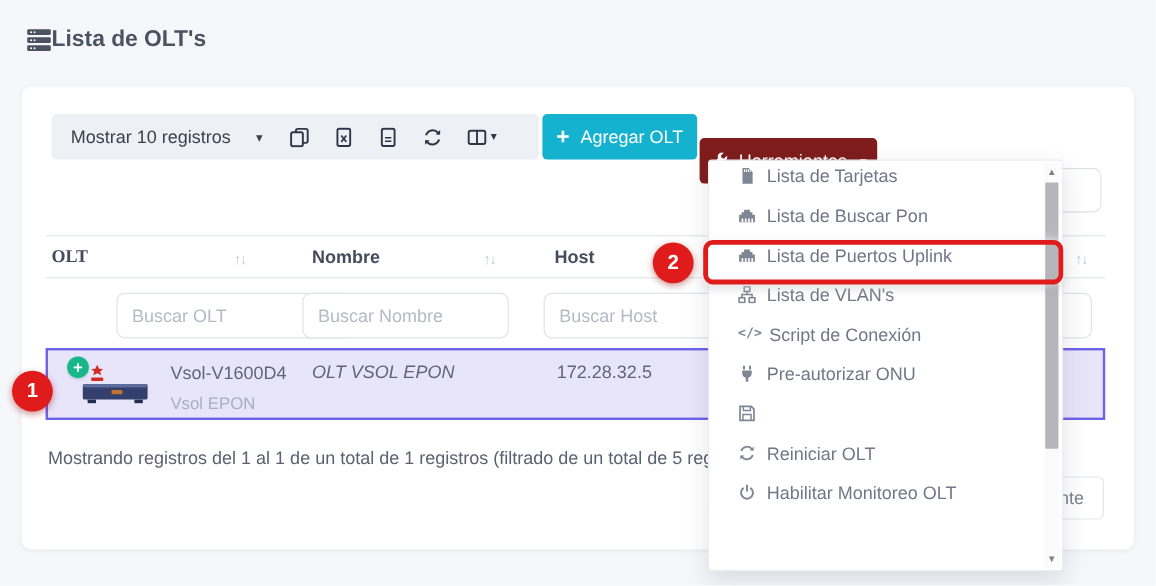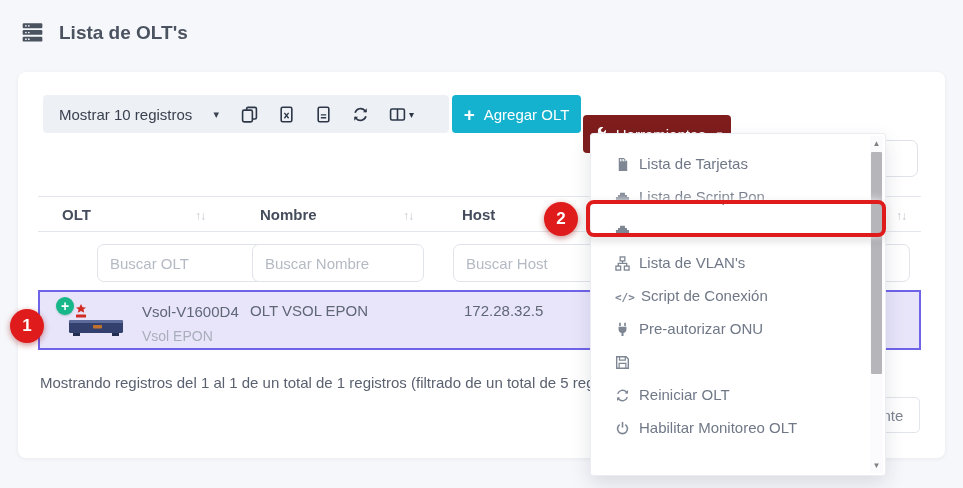--- a/index.html
+++ b/index.html
@@ -2,21 +2,21 @@
 <html><head>
 <meta charset="utf-8">
 <style>
   * { margin:0; padding:0; box-sizing:border-box; }
   html,body { width:963px; height:488px; overflow:hidden; }
   body { font-family:"Liberation Sans","DejaVu Sans",sans-serif; background:#f6f7fa; }
   .stage { position:relative; width:963px; height:488px; background:#f6f7fa; overflow:hidden; }
   .abs { position:absolute; }
 
   
-  .page-title { left:22px; top:22px; display:flex; align-items:flex-start; gap:16px;
+  .page-title { left:22px; top:22px; display:flex; align-items:flex-end; gap:0;
     font-size:19px; font-weight:700; color:#4b5360; }
   .page-title svg { width:21px; height:21px; }
 
   
   .card { left:18px; top:72px; width:927px; height:386px; background:#ffffff;
     border-radius:8px; box-shadow:0 1px 4px rgba(40,50,80,.07); z-index:1; }
 
   
   .toolbar-bar { left:43px; top:95px; width:406px; height:38px; background:#edf0f4;
     border-radius:4px; display:flex; align-items:center; padding:0 14px 0 16px; z-index:2; }
@@ -63,21 +63,21 @@
   
   .tfoot-text { left:40px; top:374px; font-size:15px; color:#5a6170; white-space:nowrap; z-index:2; }
   .btn-next { left:824px; top:397px; width:96px; height:36px; background:#fff; border:1px solid #e2e5ea;
     border-radius:5px; color:#7c8492; font-size:15px; display:flex; align-items:center; justify-content:center;
     cursor:pointer; z-index:2; }
 
   
   .dropdown { left:590px; top:133px; width:296px; height:343px; background:#fff;
     border:1px solid #ececf2; border-radius:3px; box-shadow:0 8px 20px rgba(30,40,70,.13);
     padding:5px 0; z-index:20; }
-  .menu-item { height:33px; display:flex; align-items:flex-end; gap:9px; padding:0 16px 0 24px;
+  .menu-item { height:33px; display:flex; align-items:flex-start; gap:9px; padding:0 16px 0 24px;
     font-size:15px; color:#707887; cursor:pointer; white-space:nowrap; }
   .menu-item svg { width:15px; height:15px; color:#7e8694; flex:none; }
   .ic-code { width:17px; text-align:center; font:700 11px "DejaVu Sans Mono",monospace; color:#7e8694; flex:none; }
   .sb-track { position:absolute; top:2px; right:2px; bottom:2px; width:13px; background:#fbfbfd; }
   .sb-arrow { position:absolute; left:0; width:13px; height:13px; display:flex; align-items:center;
     justify-content:center; font-size:8px; color:#7f7f86; cursor:pointer; }
   .sb-up { top:1px; } .sb-down { bottom:1px; }
   .sb-thumb { position:absolute; left:1px; top:16px; width:11px; height:222px; background:#b5b5ba;
     border-radius:1px; cursor:pointer; }
 
@@ -166,21 +166,21 @@
     <svg viewBox="0 0 16 16">
       <path fill="#ffffff" d="M15 4.3a4.2 4.2 0 0 1-5.6 4L5 12.7A2 2 0 1 1 2.2 9.9L6.6 5.5a4.2 4.2 0 0 1 4-5.6c.5 0 1 .1 1.4.3L9.4 2.8l.6 2.1 2.1.6 2.6-2.6c.2.4.3.9.3 1.4z"></path>
     </svg>
     <span>Herramientas</span>
     <span class="caret">▾</span>
   </div>
 
   <input class="abs search-top" value="" style="">
 
   <div class="abs thead-border"></div>
-  <div class="abs th" style="left:62px; top:206px;">OLT</div>
+  <div class="abs th" style="left:43px; top:206px;font-family:Liberation Serif, serif;">OLT</div>
   <div class="abs sort" style="left:195px; top:209px;">↑↓</div>
   <div class="abs th" style="left:260px; top:206px;">Nombre</div>
   <div class="abs sort" style="left:403px; top:209px;">↑↓</div>
   <div class="abs th" style="left:462px; top:206px;">Host</div>
   <div class="abs sort" style="left:896px; top:209px;">↑↓</div>
 
   <input class="abs flt" style="left: 49px; width: 196px; margin-left: 48px;" placeholder="Buscar OLT">
   <input class="abs flt" style="left: 252px; width: 172px;" placeholder="Buscar Nombre">
   <input class="abs flt" style="left: 453px; width: 193px;" placeholder="Buscar Host">
   <input class="abs flt" style="left: 755px; width: 155px;">
@@ -191,21 +191,21 @@
       <path d="M14 4l1.6 3.2L19 7.6l-2.5 2 .7 3.2L14 11l-3.2 1.8.7-3.2-2.5-2 3.4-.4z" fill="#d22b23"></path>
       <rect x="9" y="14.5" width="10" height="3" rx="0.6" fill="#d22b23"></rect>
       <rect x="2" y="20" width="54" height="13" rx="1.6" fill="#33406d"></rect>
       <rect x="2" y="20" width="54" height="3" rx="1.5" fill="#5c6a9c"></rect>
       <rect x="26" y="25" width="9" height="3.5" rx="0.8" fill="#c0722e"></rect>
       <rect x="6" y="33" width="7" height="3" fill="#242e50"></rect>
       <rect x="45" y="33" width="7" height="3" fill="#242e50"></rect>
     </svg>
     <div class="cell-txt" style="left:102px; top:11px;">Vsol-V1600D4</div>
     <div class="cell-sub" style="left:102px; top:36px;">Vsol EPON</div>
-    <div class="cell-txt" style="left:210px; top:10px;">OLT VSOL EPON</div>
+    <div class="cell-txt" style="left:220px; top:10px;font-style:italic;">OLT VSOL EPON</div>
     <div class="cell-txt" style="left:424px; top:10px;">172.28.32.5</div>
   </div>
 
   <div class="abs tfoot-text">Mostrando registros del 1 al 1 de un total de 1 registros (filtrado de un total de 5 registros)</div>
   <div class="abs btn-next">Siguiente</div>
 
   <div class="abs dropdown">
     <div class="menu-item">
       <svg viewBox="0 0 16 16">
         <path d="M4 1h5.4L13 4.6V15H4z" fill="currentColor"></path>
@@ -221,32 +221,33 @@
     <div class="menu-item">
       <svg viewBox="0 0 16 16">
         <path d="M1 14V7.5h2.2V5.3h2.2V3h5.2v2.3h2.2v2.2H15V14z" fill="currentColor"></path>
         <g fill="#ffffff">
           <rect x="3.2" y="10.8" width="1.5" height="3.2"></rect>
             <rect x="6.1" y="10.8" width="1.5" height="3.2"></rect>
           <rect x="9" y="10.8" width="1.5" height="3.2"></rect>
             <rect x="11.9" y="10.8" width="1.5" height="3.2"></rect>
         </g>
       </svg>
-      <span>Lista de Script Pon</span>
+      <span>Lista de Buscar Pon</span>
     </div>
     <div class="menu-item">
       <svg viewBox="0 0 16 16">
         <path d="M1 14V7.5h2.2V5.3h2.2V3h5.2v2.3h2.2v2.2H15V14z" fill="currentColor"></path>
         <g fill="#ffffff">
           <rect x="3.2" y="10.8" width="1.5" height="3.2"></rect>
             <rect x="6.1" y="10.8" width="1.5" height="3.2"></rect>
           <rect x="9" y="10.8" width="1.5" height="3.2"></rect>
             <rect x="11.9" y="10.8" width="1.5" height="3.2"></rect>
         </g>
       </svg>
+      <span>Lista de Puertos Uplink</span>
     </div>
     <div class="menu-item">
       <svg viewBox="0 0 16 16" fill="none" stroke="currentColor" stroke-width="1.4">
         <rect x="5.5" y="1" width="5" height="4.2"></rect>
         <rect x="1" y="10.8" width="5" height="4.2"></rect>
         <rect x="10" y="10.8" width="5" height="4.2"></rect>
         <path d="M8 5.2v2.7M3.5 10.8V7.9h9v2.9"></path>
       </svg>
       <span>Lista de VLAN's</span>
     </div>

